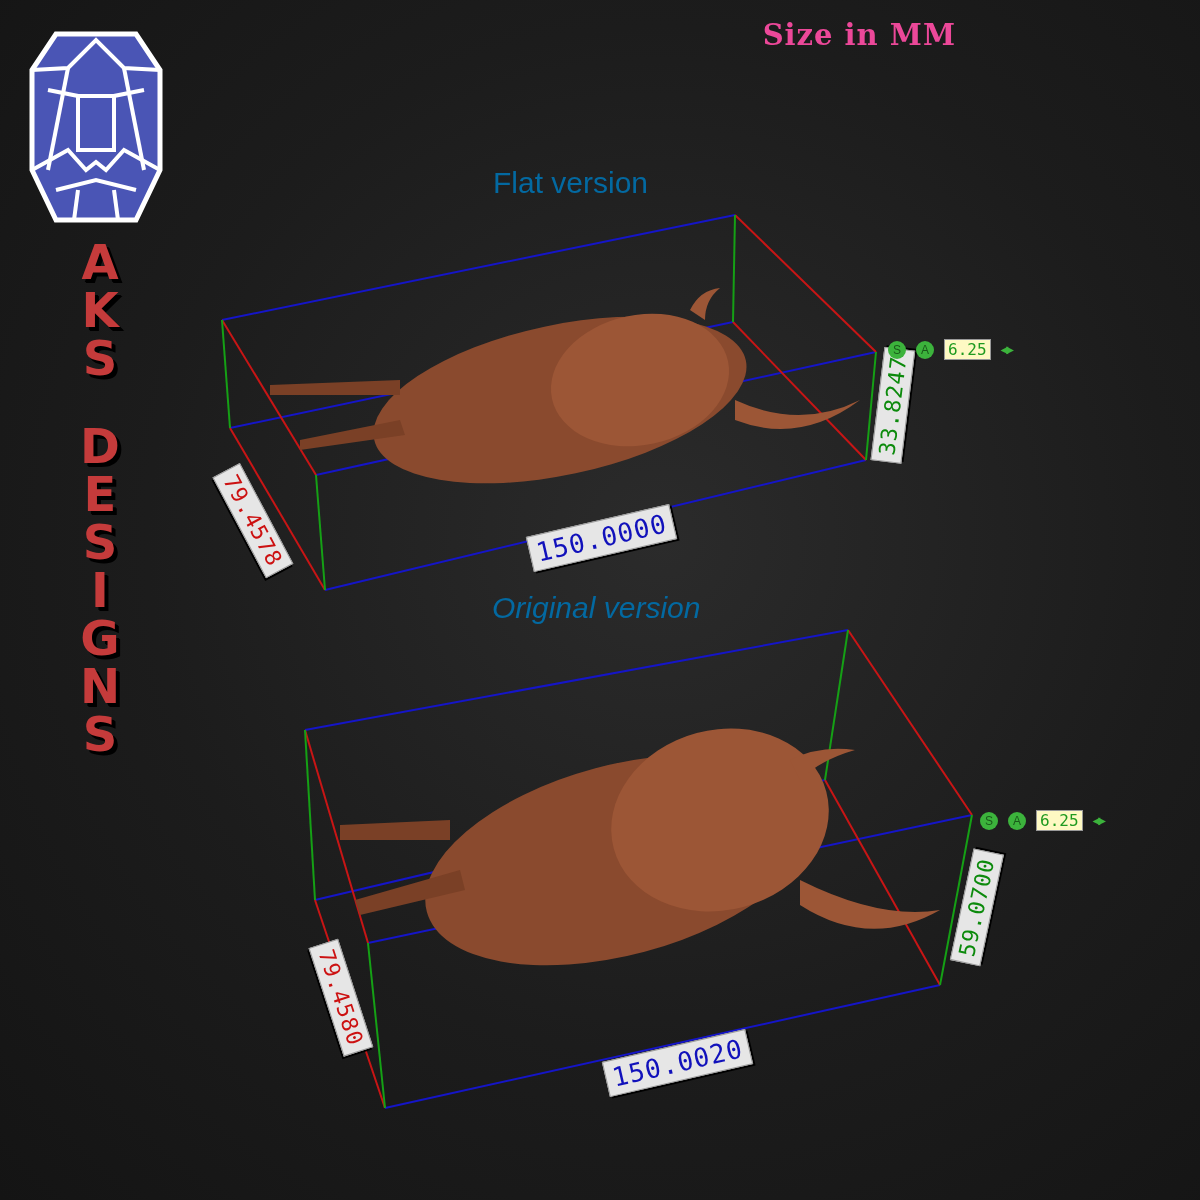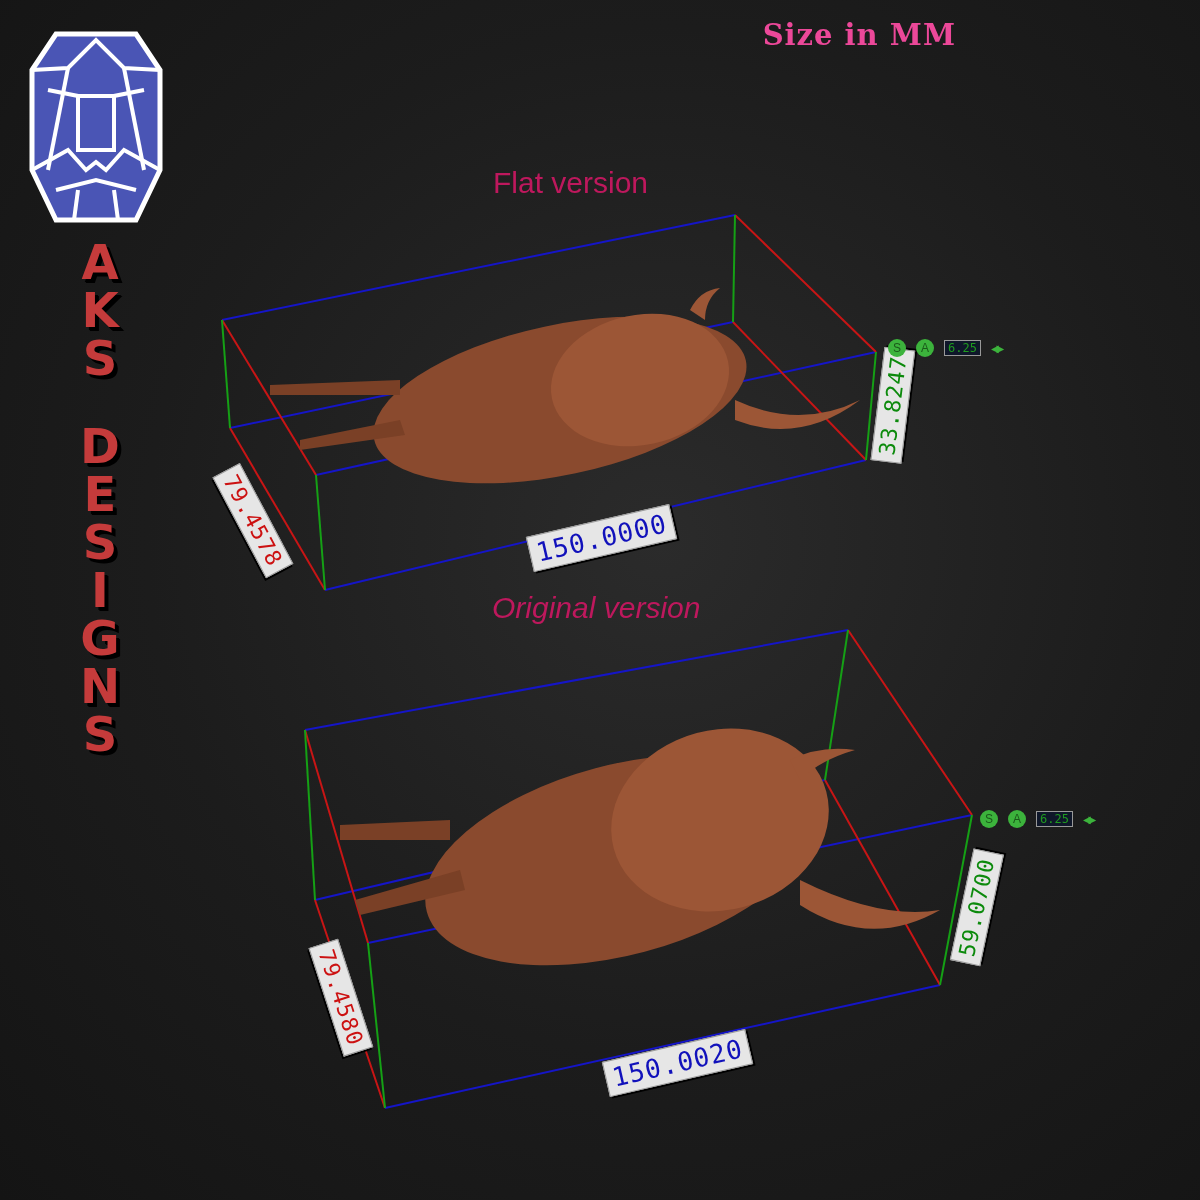--- a/index.html
+++ b/index.html
@@ -1,36 +1,36 @@
 <!DOCTYPE html>
 <html><head>
 <meta charset="utf-8">
 <style>
   html,body{margin:0;padding:0;}
   body{width:1200px;height:1200px;overflow:hidden;position:relative;
     background:radial-gradient(ellipse at 55% 45%, #2b2b2b 0%, #1c1c1c 55%, #141414 100%);
     font-family:"Liberation Sans", sans-serif;}
   .title{position:absolute;top:18px;left:0;width:956px;text-align:right;
     font-family:"DejaVu Serif", serif;font-weight:bold;font-size:29px;color:#ec4899;letter-spacing:1px;}
-  .subtitle{position:absolute;color:#be185d;font-size:30px;}
+  .subtitle{position:absolute;color:#0369a1;font-size:30px;}
   .logo{position:absolute;left:28px;top:30px;width:136px;height:200px;}
   .brand{position:absolute;left:68px;top:238px;width:64px;text-align:center;}
   .brand span{display:block;font-family:"DejaVu Sans", sans-serif;font-weight:900;
     font-size:48px;line-height:48px;color:#c53b3b;text-shadow:4px 4px 0 #000,3px 3px 0 #000;}
   .brand .gap{height:40px;}
   svg.scene{position:absolute;left:0;top:0;}
   .dim{position:absolute;background:#e6e6e6;border:1px solid #999;
     font-family:"DejaVu Sans Mono", monospace;font-size:26px;letter-spacing:1px;
     padding:2px 6px;white-space:nowrap;box-shadow:2px 2px 0 #000;}
   .dim.red{color:#cc1111;} .dim.blue{color:#1111bb;} .dim.green{color:#0c8a0c;}
   .ctl{position:absolute;display:flex;align-items:center;gap:10px;}
   .circ{width:18px;height:18px;border-radius:50%;background:#3cb33c;color:#1a5a1a;
     font-size:12px;display:flex;align-items:center;justify-content:center;}
-  .val{background:#0f172a;color:#1f9a1f;font-family:"DejaVu Sans Mono", monospace;
-    font-size:12px;padding:0 3px;border:1px solid #999;}
+  .val{background:#fef9c3;color:#1f9a1f;font-family:"DejaVu Sans Mono", monospace;
+    font-size:16px;padding:0 3px;border:1px solid #999;}
   .arr{color:#3cb33c;font-size:10px;letter-spacing:-2px;}
 </style>
 </head>
 <body>
 
 <div class="title">Size in MM</div>
 
 <svg class="logo" viewBox="0 0 136 200">
   <polygon points="28,4 108,4 132,40 132,140 108,190 28,190 4,140 4,40" fill="#4a55b5" stroke="#fff" stroke-width="5"></polygon>
   <polyline points="4,40 40,38 68,10 96,38 132,40" fill="none" stroke="#fff" stroke-width="4"></polyline>

